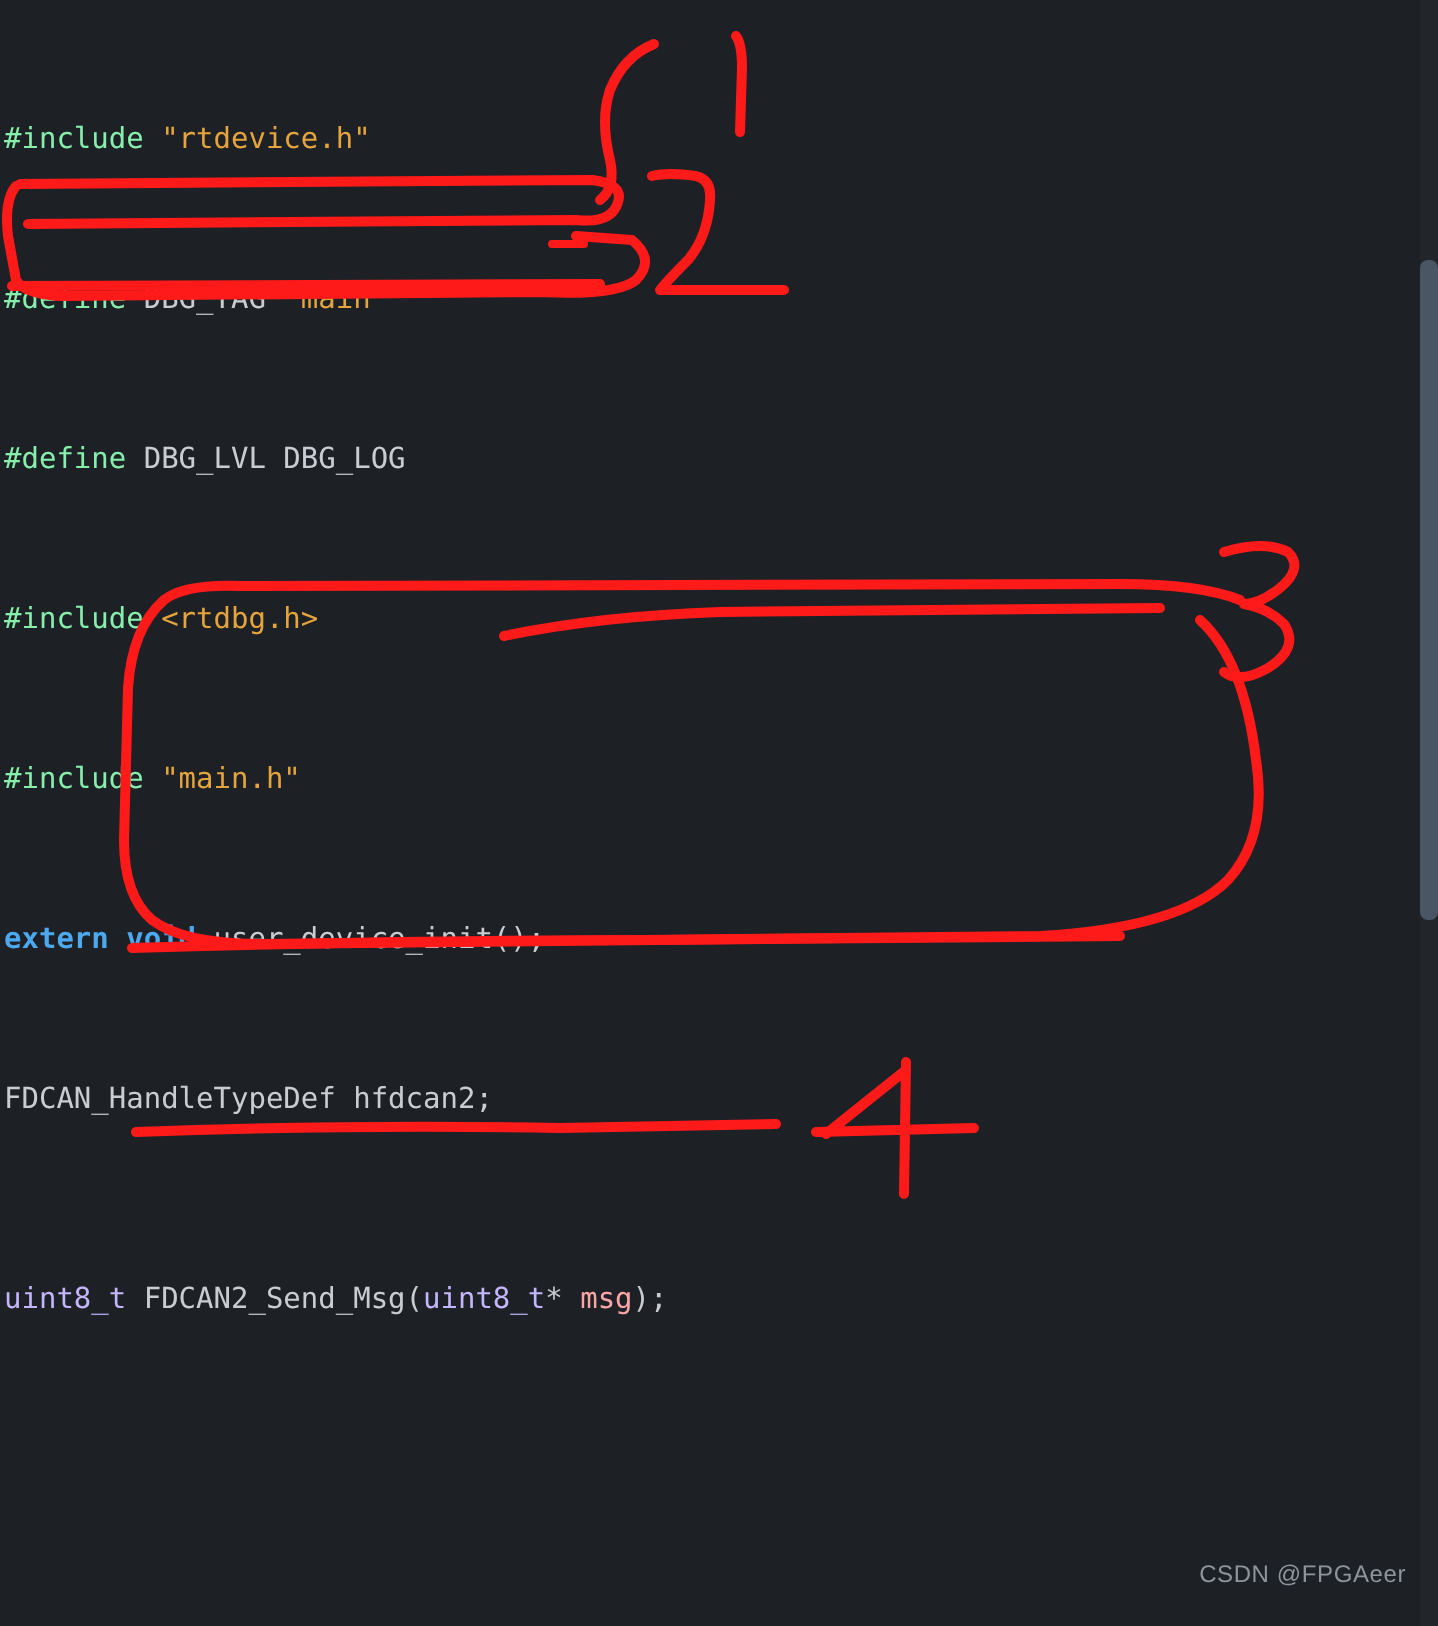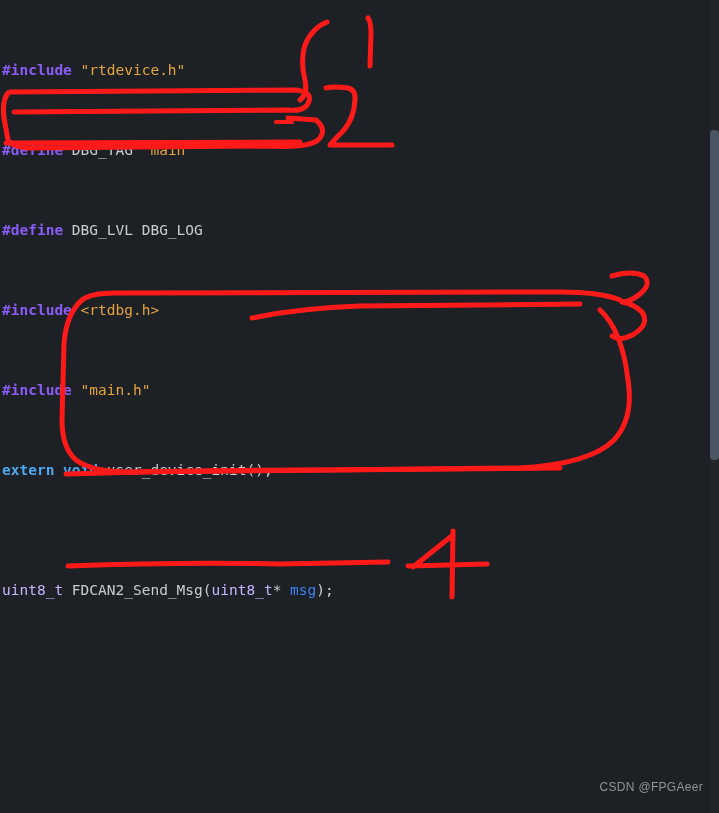--- a/index.html
+++ b/index.html
@@ -28,24 +28,24 @@
   }
   .line {
     height: 20px;
     line-height: 20px;
     padding-left: 2px;
     white-space: pre;
     color: #dfe1e5;
   }
   
   .kw      { color: #4ca8ef; font-weight: bold; }       
-  .pp      { color: #8b5cf6; font-weight: bold; }       
+  .pp      { color: #86efac; font-weight: normal; }       
   .str     { color: #e5a43c; }                          
   .typ     { color: #c4b5fd; }                          
-  .var     { color: #3b82f6; }                          
+  .var     { color: #fca5a5; }                          
   .dim     { color: #c9ccd1; }
 
   
   #annot {
     position: absolute;
     left: 0; top: 0;
     width: 719px; height: 813px;
     pointer-events: none;
   }
   
@@ -85,20 +85,21 @@
     <div class="line"><span class="pp">#define</span><span class="dim"> DBG_TAG </span><span class="str">"main"</span></div>
 
     <div class="line"><span class="pp">#define</span><span class="dim"> DBG_LVL DBG_LOG</span></div>
 
     <div class="line"><span class="pp">#include</span><span class="str"> &lt;rtdbg.h&gt;</span></div>
 
     <div class="line"><span class="pp">#include</span><span class="str"> "main.h"</span></div>
 
     <div class="line"><span class="kw">extern void</span><span class="dim"> user_device_init();</span></div>
 
+    <div class="line"><span class="dim">FDCAN_HandleTypeDef hfdcan2;</span></div>
 
 
     <div class="line"><span class="typ">uint8_t</span><span class="dim"> FDCAN2_Send_Msg(</span><span class="typ">uint8_t</span><span class="dim">* </span><span class="var">msg</span><span class="dim">);</span></div>
 
 
     
 
     
 
     

